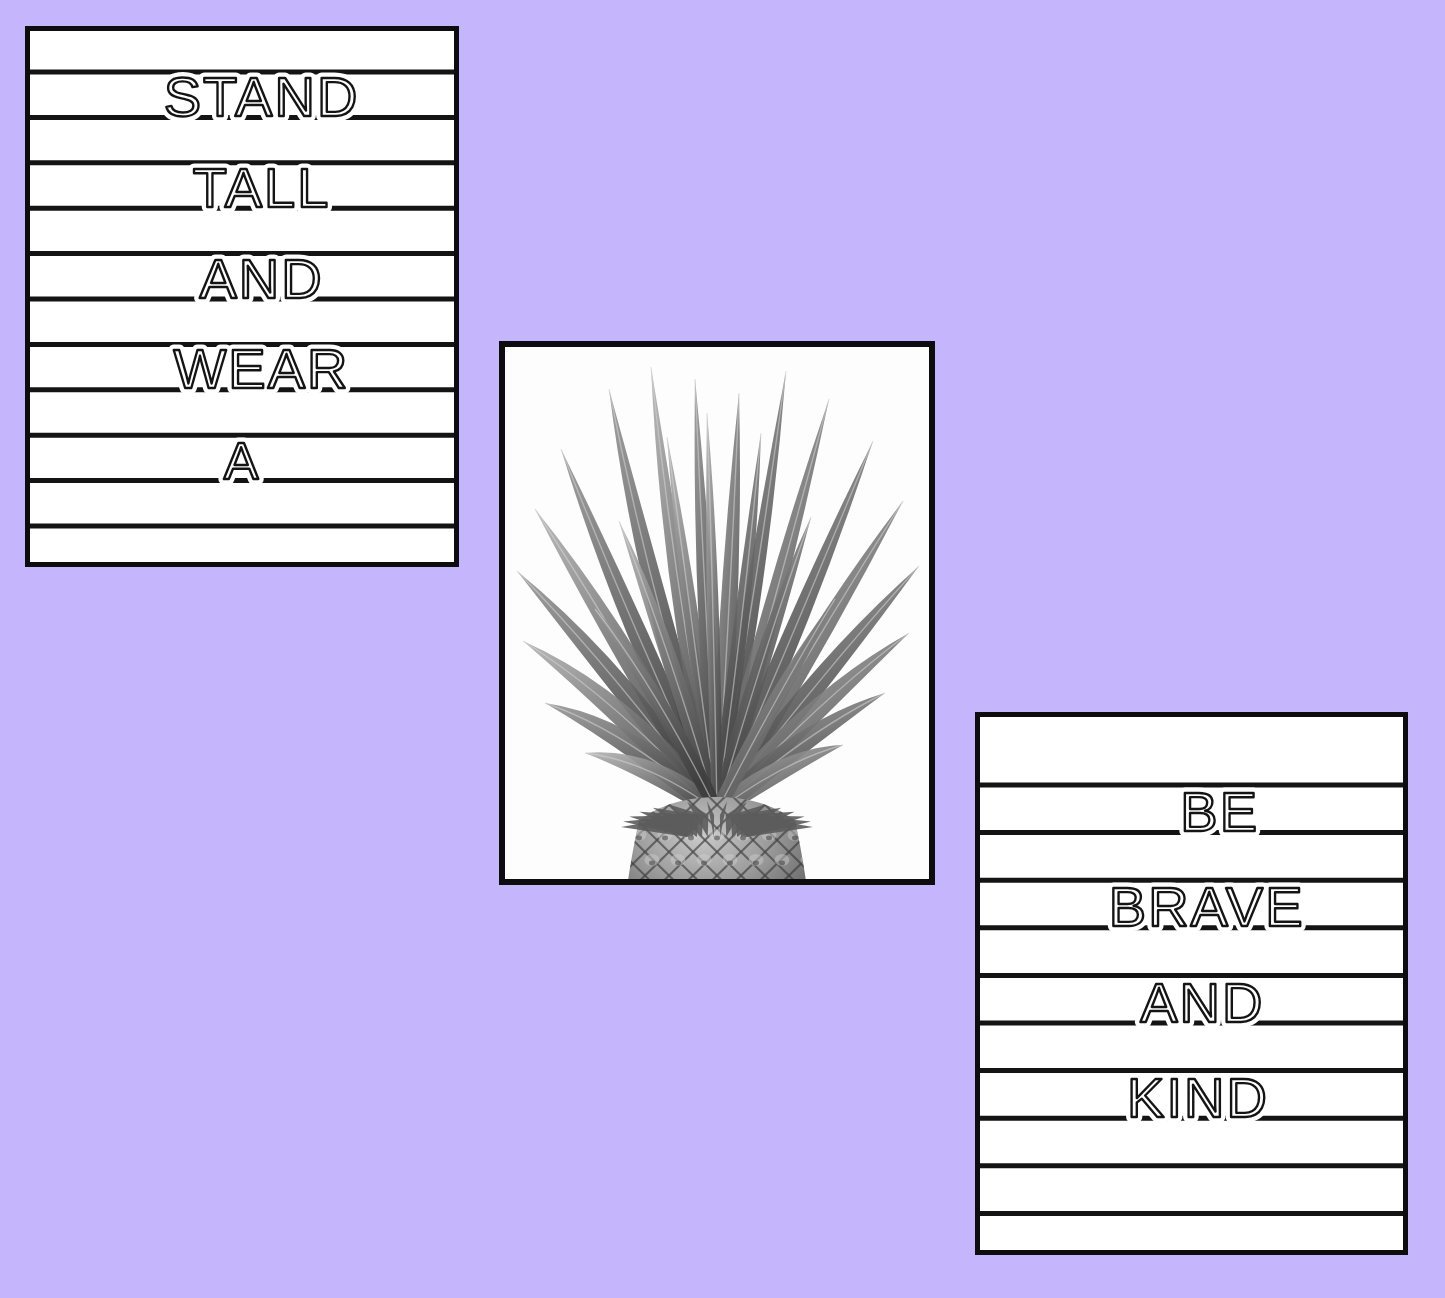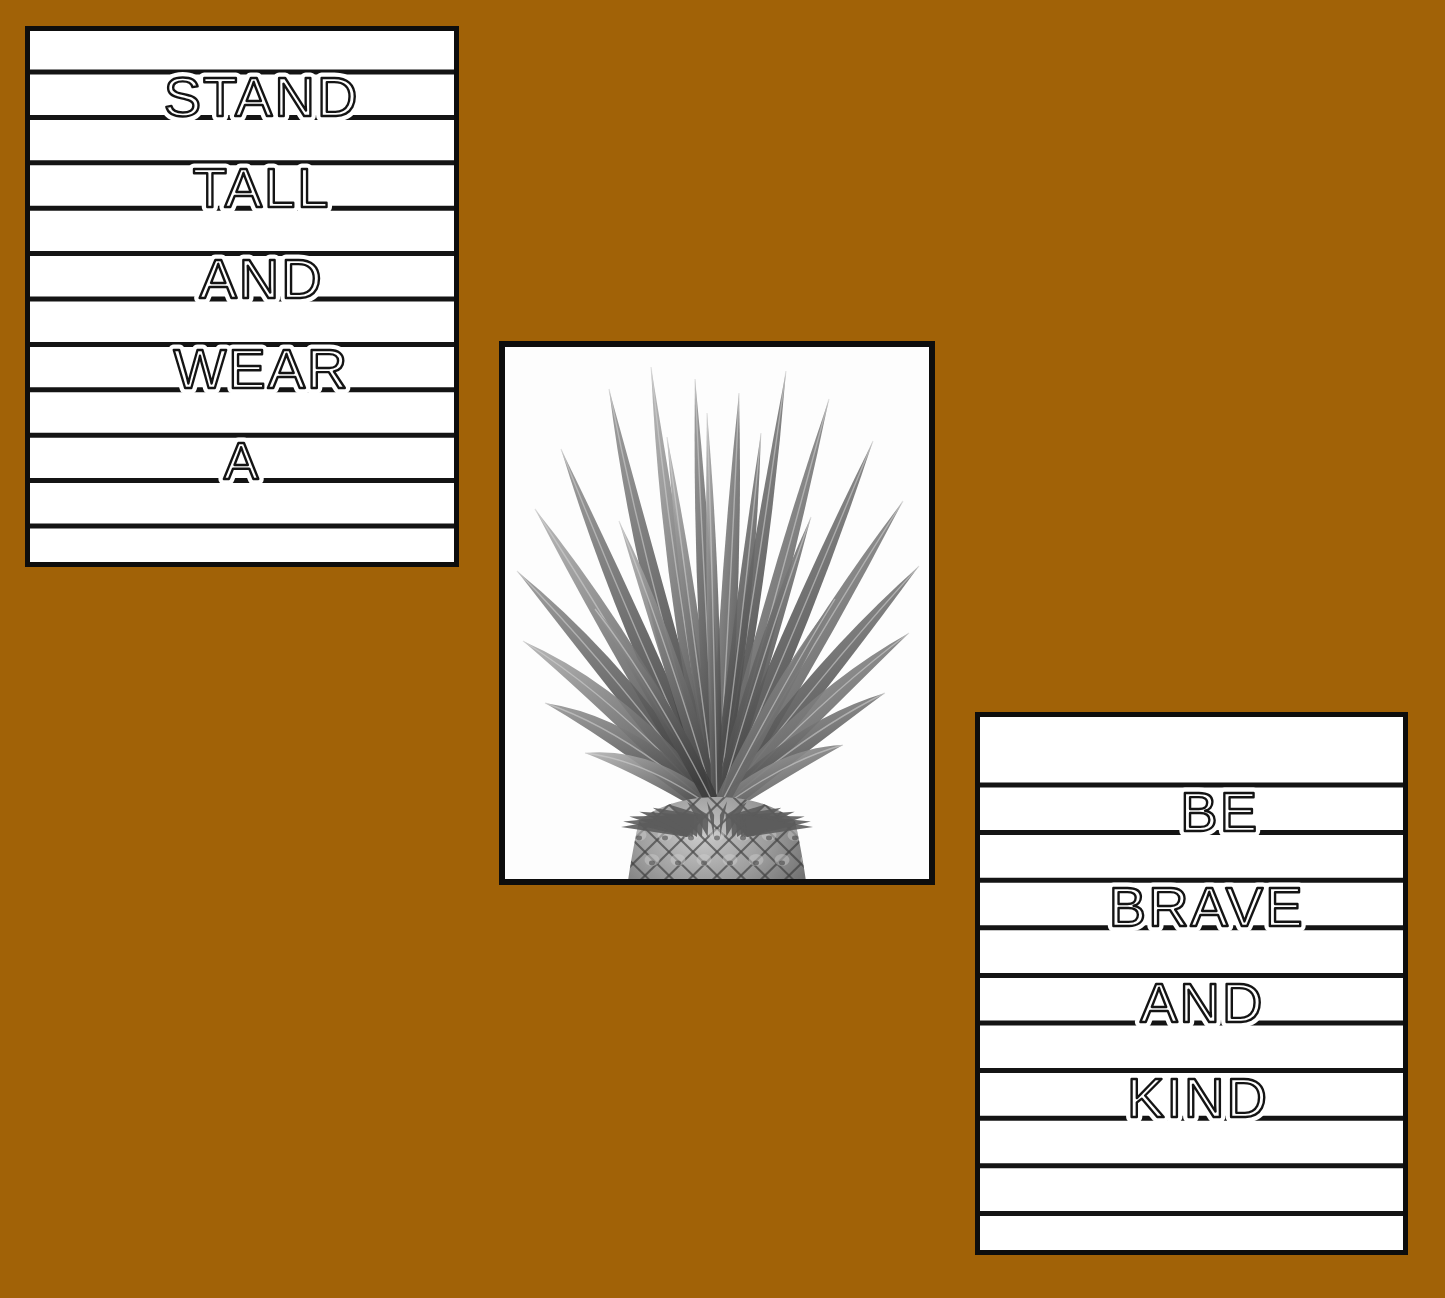--- a/index.html
+++ b/index.html
@@ -12,21 +12,21 @@
     height: 1298px;
     position: relative;
     font-family: "Liberation Sans", sans-serif;
     overflow: hidden;
   }
   .stage {
     position: absolute;
     inset: 0;
     width: 1445px;
     height: 1298px;
-    background: #a16207;
+    background: #c4b5fd;
   }
   .poster {
     position: absolute;
   }
   .poster svg { display: block; }
 </style>
 </head>
 <body>
 
 <div class="stage">

